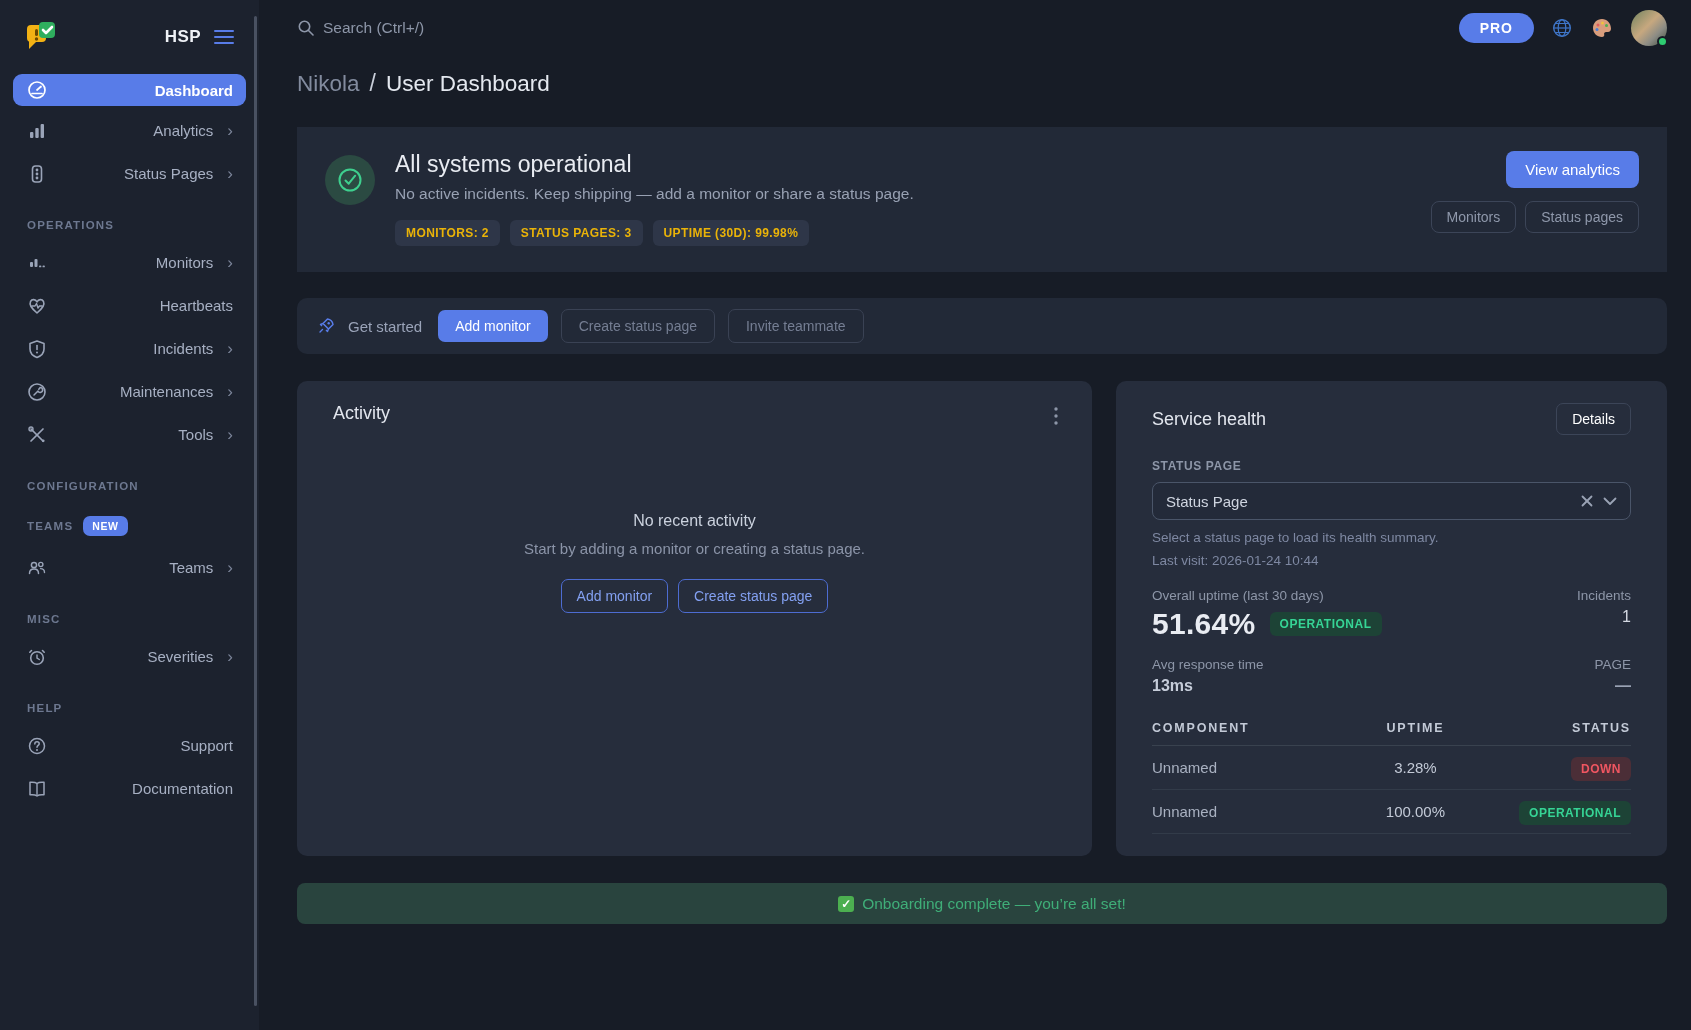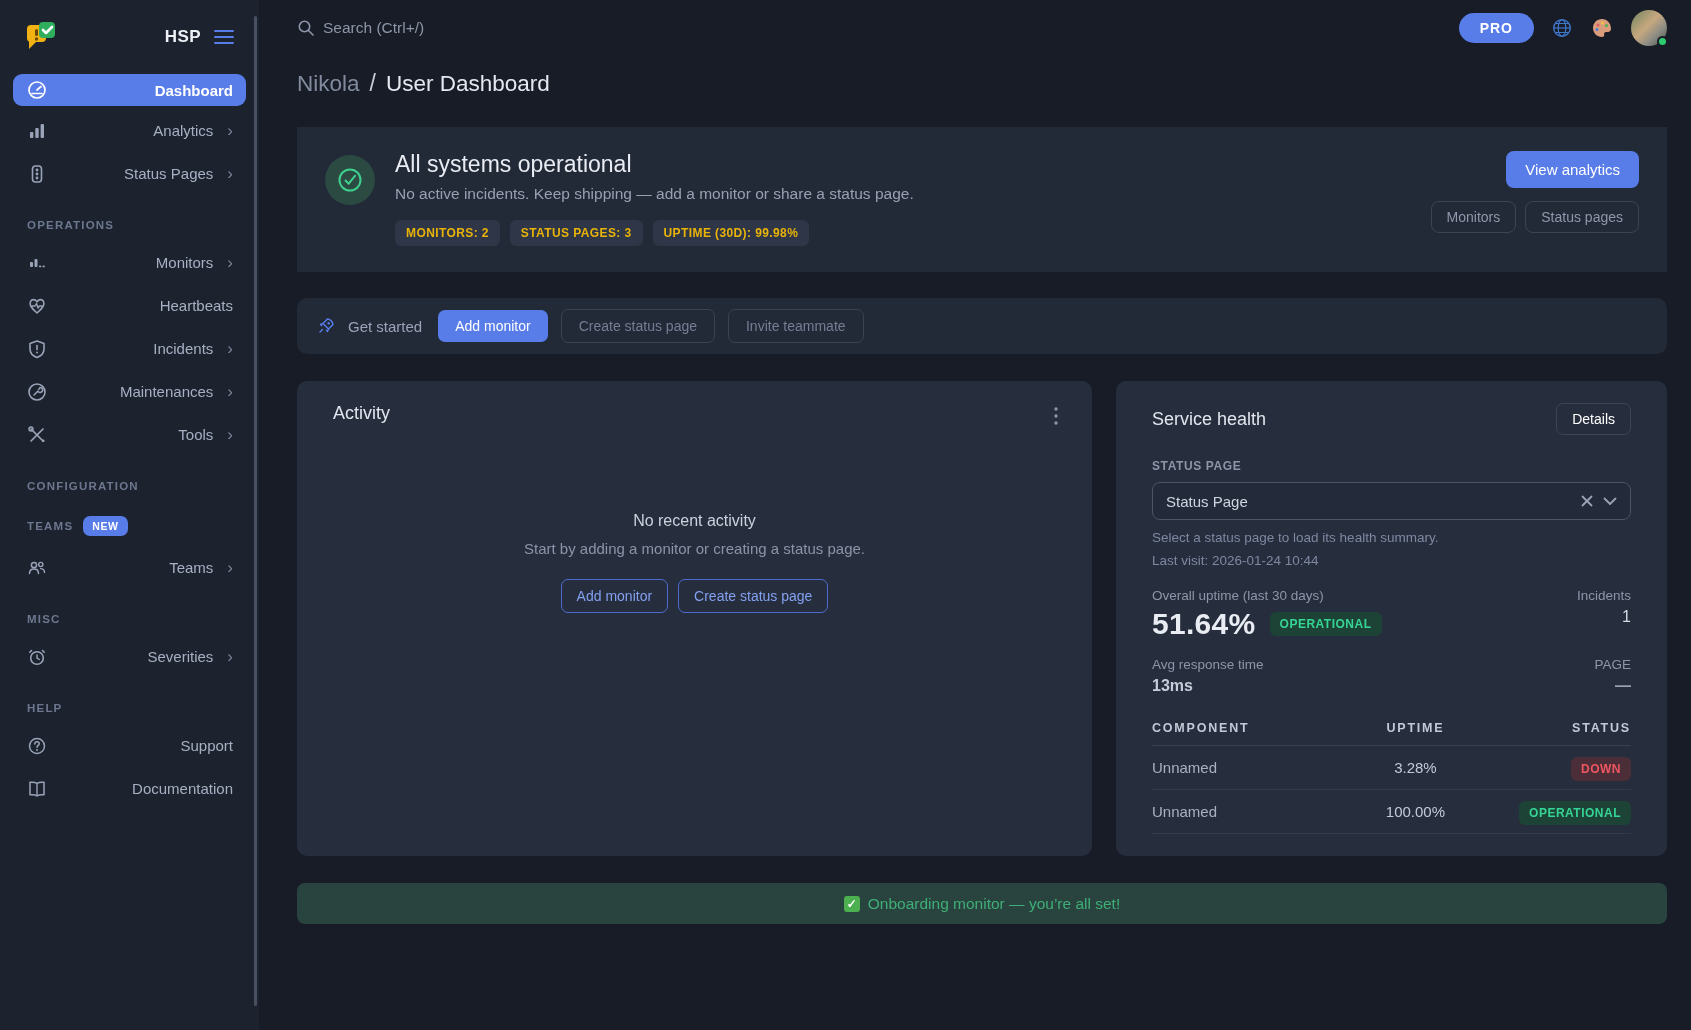--- a/index.html
+++ b/index.html
@@ -579,16 +579,16 @@
             <td class="col-uptime">100.00%</td>
             <td class="col-status"><span class="badge badge-operational">OPERATIONAL</span></td>
           </tr>
         </tbody>
       </table>
     </section>
   </div>
 
   <div class="banner">
     <span class="banner-check">✓</span>
-    <span class="banner-text">Onboarding monitor — you’re all set!</span>
+    <span class="banner-text">Onboarding complete — you’re all set!</span>
   </div>
 
 </main>
 
 </body></html>

